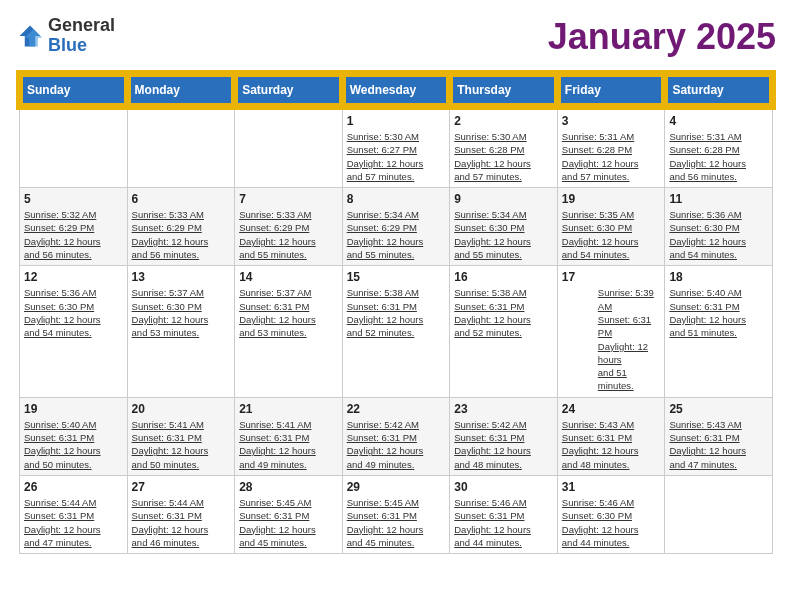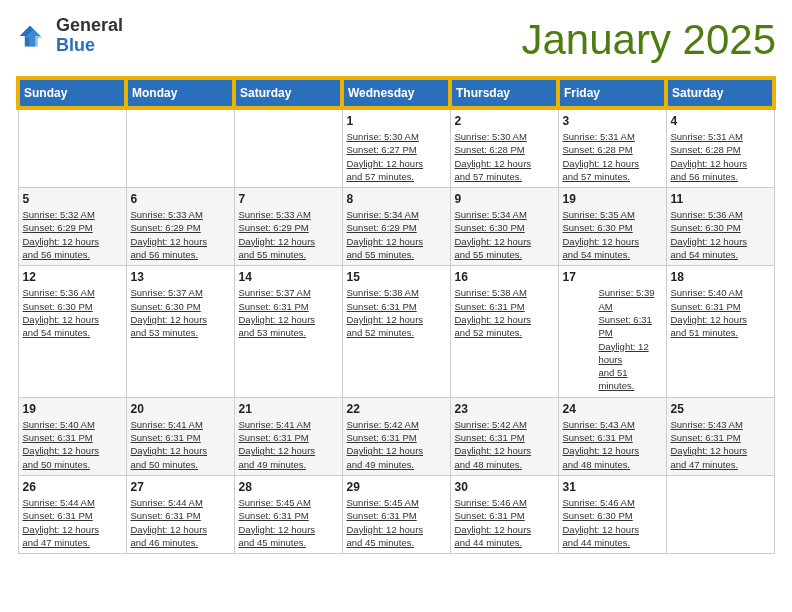--- a/index.html
+++ b/index.html
@@ -12,58 +12,58 @@
     }
     .header {
       display: flex;
       justify-content: space-between;
       align-items: flex-start;
       margin-bottom: 12px;
     }
     .logo {
       display: flex;
       align-items: center;
-      gap: 12px;
+      gap: 4px;
     }
     .logo-text {
       font-size: 18px;
       font-weight: bold;
       line-height: 1.1;
     }
     .logo-general { color: #333; }
     .logo-blue { color: #2a6fbb; }
     .logo-icon {
       width: 28px;
       height: 28px;
     }
     .title-block {
       text-align: right;
     }
     .month-title {
-      font-size: 42px;
-      font-weight: normal;
-      color: #4d7c0f;
+      font-size: 36px;
+      font-weight: bold;
+      color: #701a75;
     }
     .subtitle {
       font-size: 14px;
       color: #555;
     }
     .calendar {
       width: 100%;
       border-collapse: collapse;
       border: 1px solid #ccc;
     }
     .calendar th {
       background: #2a6fbb;
       color: #fff;
       font-size: 12px;
       font-weight: bold;
       padding: 6px 4px;
       text-align: left;
-      border: 4px solid #eab308;
+      border: 7px solid #eab308;
     }
     .calendar td {
       vertical-align: top;
       width: calc(100% / 7);
       border: 1px solid #ccc;
       padding: 4px 4px;
       font-size: 10px;
       color: #333;
       min-height: 80px;
       background: #fff;

